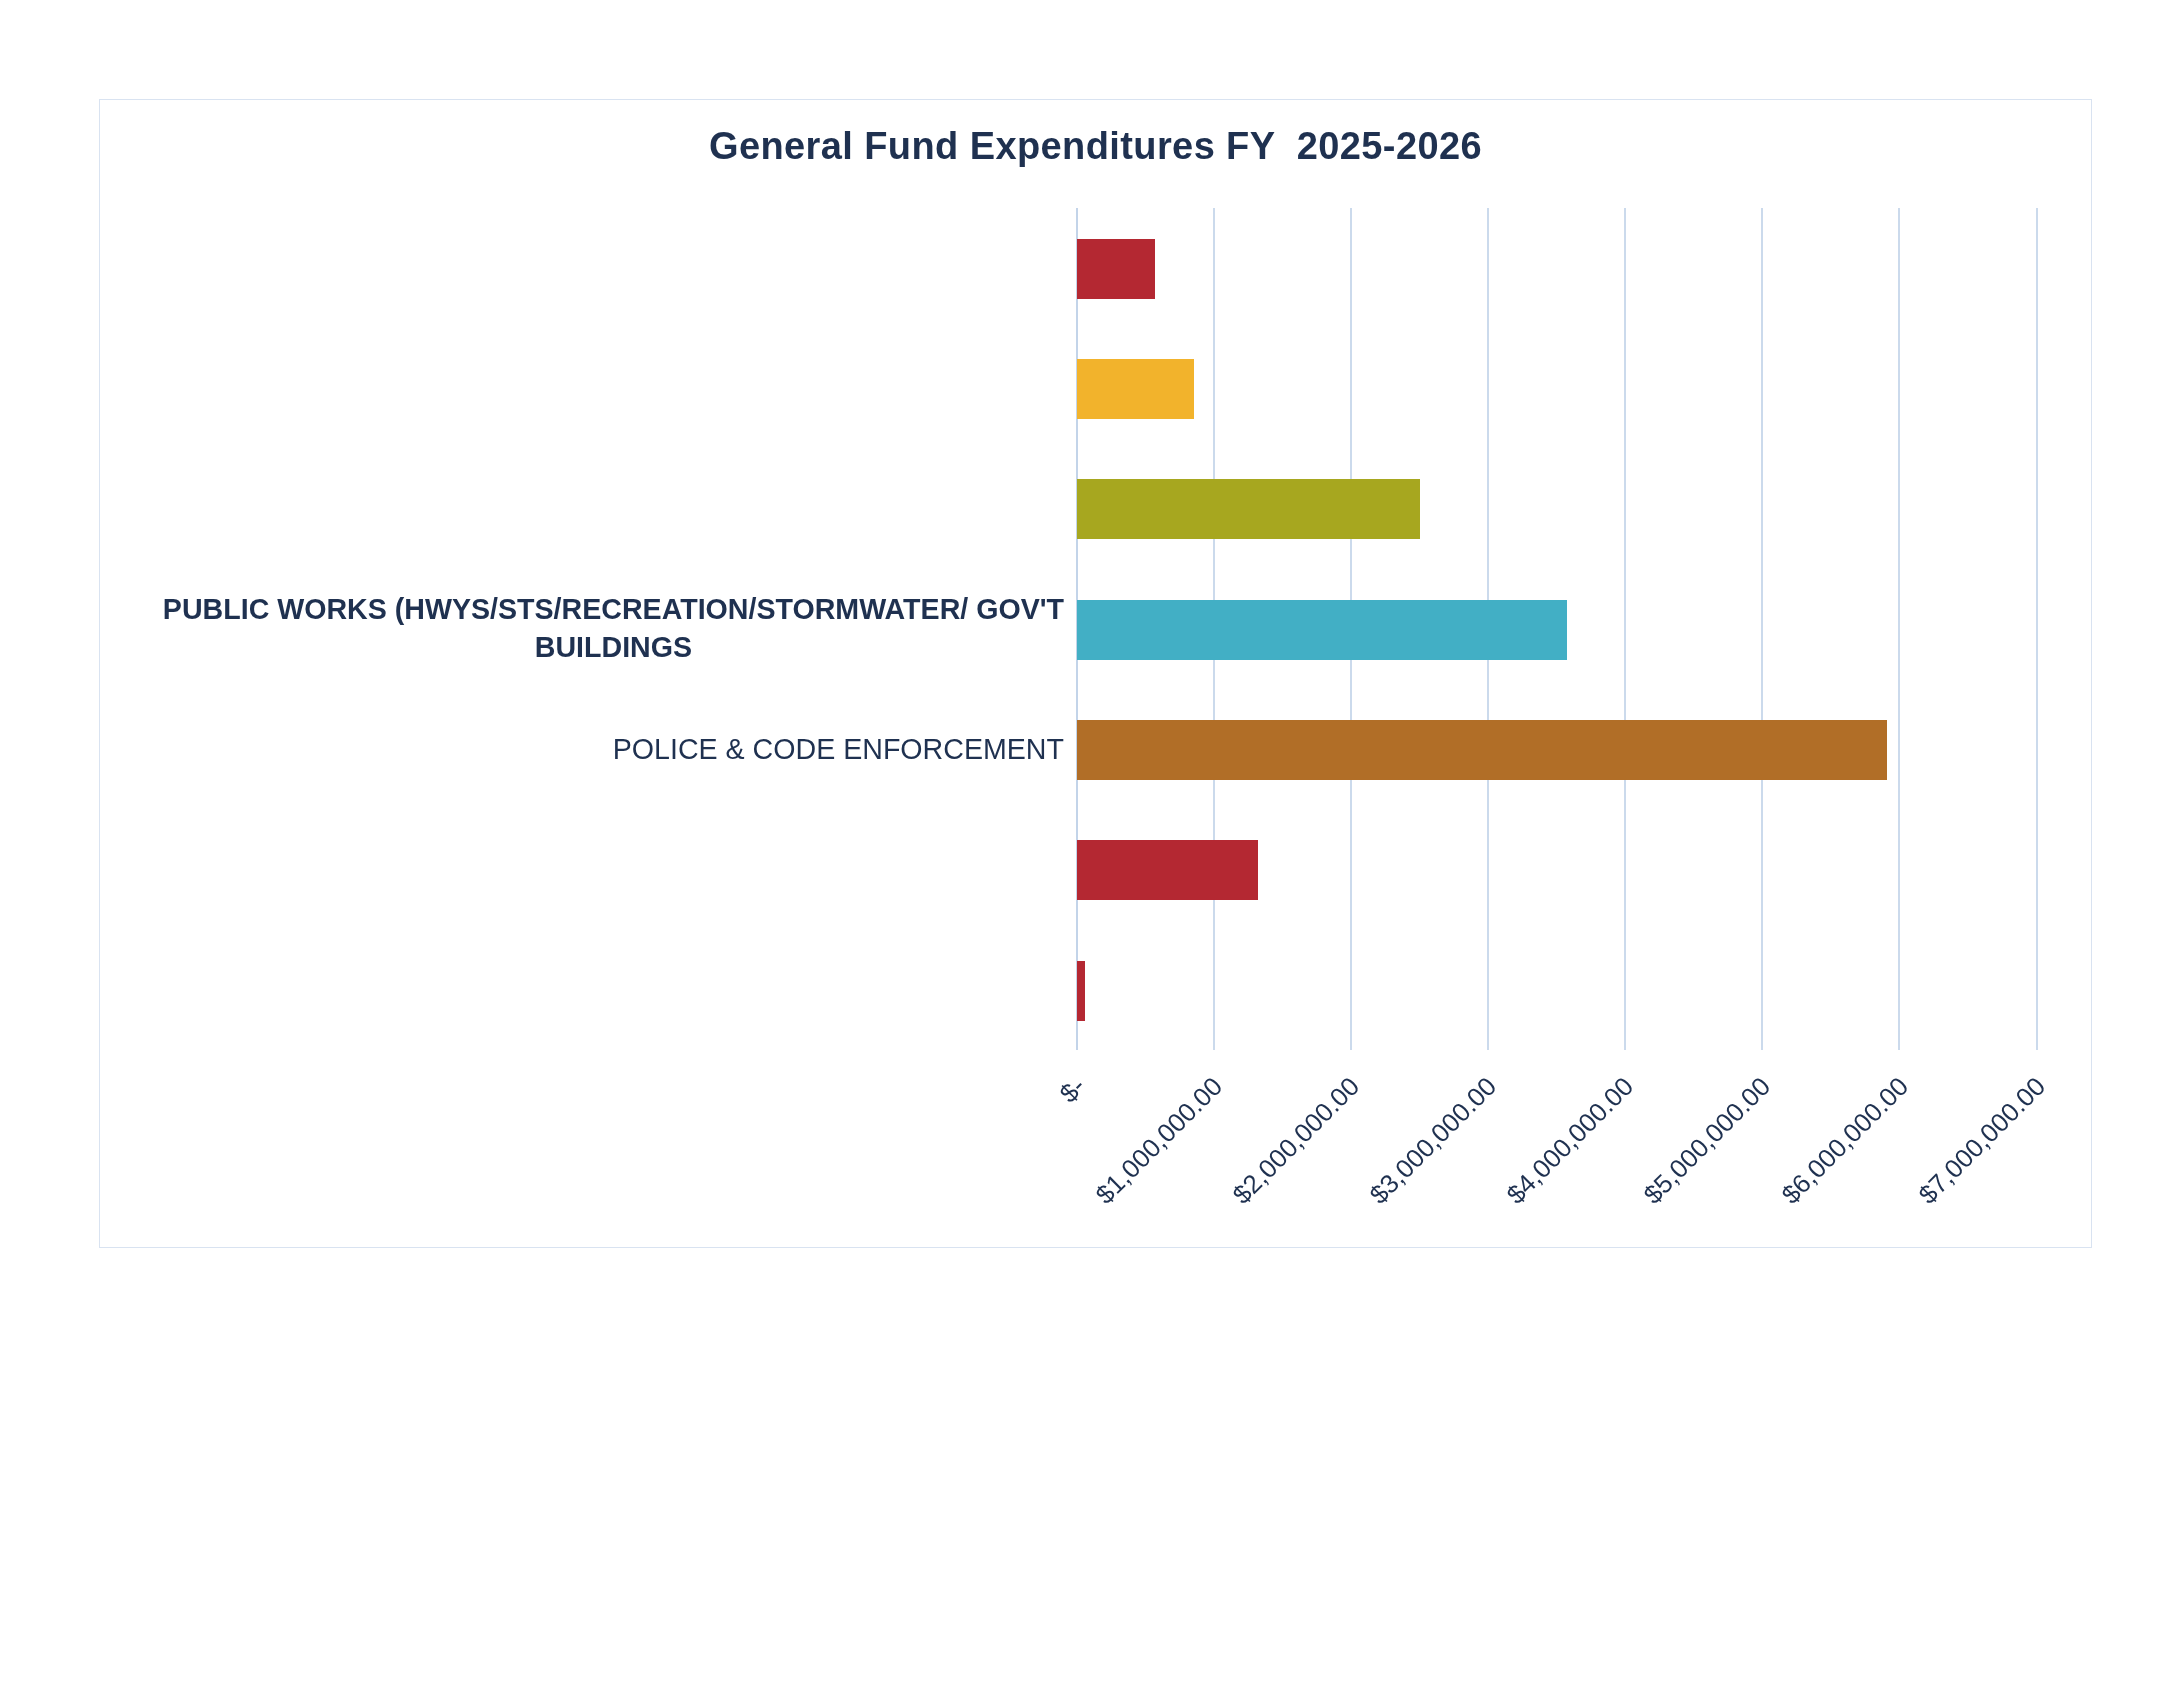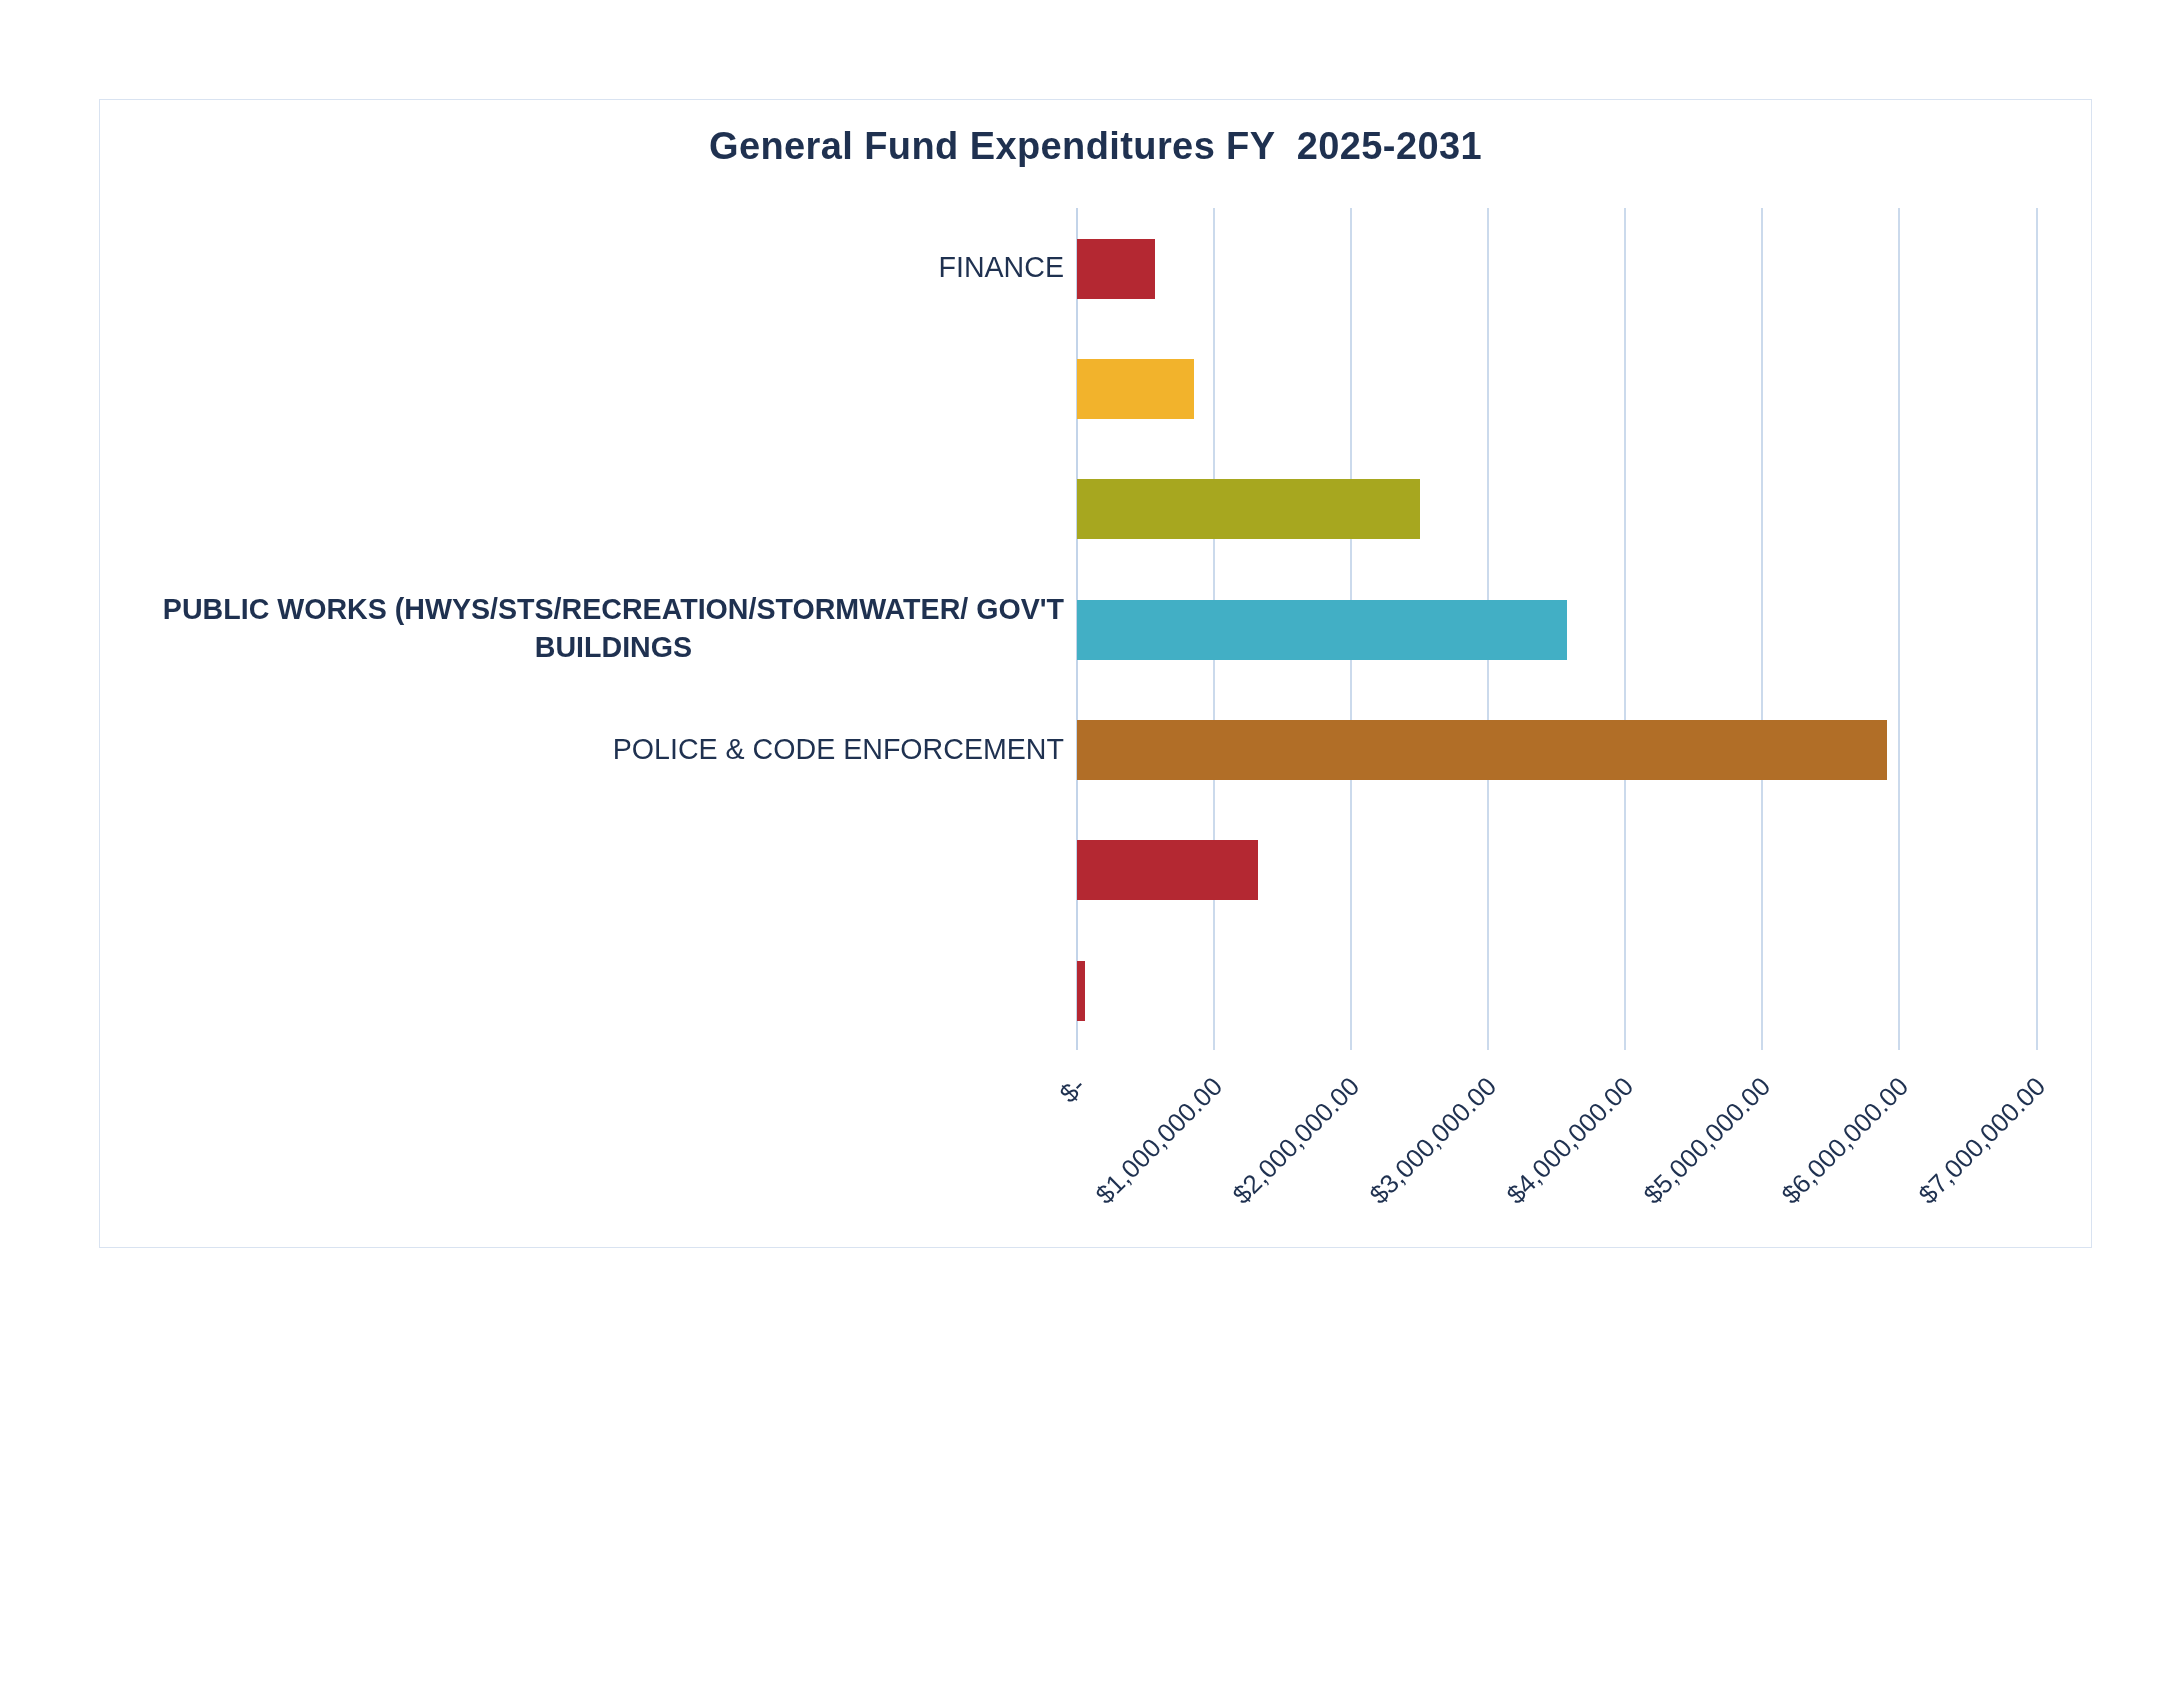--- a/index.html
+++ b/index.html
@@ -28,40 +28,37 @@
   .tick{
     position:absolute;color:#1F3150;font-size:26px;white-space:nowrap;
     transform:translateX(-100%) rotate(-45deg);transform-origin:100% 0;
   }
 </style>
 </head>
 <body>
 
 <div id="page">
   <div id="chart">
-    <div class="chart-title">General Fund Expenditures FY  2025-2031</div>
+    <div class="chart-title">General Fund Expenditures FY  2025-2026</div>
     <div class="plot">
         <div class="axisline" style="left: 976px; top: 108px; height: 842px;"></div>
         <div class="gridline" style="left: 1113px; top: 108px; height: 842px;"></div>
         <div class="gridline" style="left: 1250px; top: 108px; height: 842px;"></div>
         <div class="gridline" style="left: 1387px; top: 108px; height: 842px;"></div>
         <div class="gridline" style="left: 1524px; top: 108px; height: 842px;"></div>
         <div class="gridline" style="left: 1661px; top: 108px; height: 842px;"></div>
         <div class="gridline" style="left: 1798px; top: 108px; height: 842px;"></div>
         <div class="gridline" style="left: 1936px; top: 108px; height: 842px;"></div>
         <div class="bar" style="left: 977px; top: 139px; width: 78px; height: 60px; background: rgb(180, 40, 50);"></div>
         <div class="bar" style="left: 977px; top: 259px; width: 117px; height: 60px; background: rgb(242, 179, 44);"></div>
         <div class="bar" style="left: 977px; top: 379px; width: 343px; height: 60px; background: rgb(167, 167, 31);"></div>
         <div class="bar" style="left: 977px; top: 500px; width: 490px; height: 60px; background: rgb(66, 175, 197);"></div>
         <div class="bar" style="left: 977px; top: 620px; width: 810px; height: 60px; background: rgb(177, 110, 39);"></div>
         <div class="bar" style="left: 977px; top: 740px; width: 181px; height: 60px; background: rgb(180, 40, 50);"></div>
         <div class="bar" style="left: 977px; top: 861px; width: 7.6px; height: 60px; background: rgb(180, 40, 50);"></div>
-        <div class="cat" style="left: 15px; width: 949px; top: 108px; height: 120px;">
-          <div class="inner">FINANCE</div>
-        </div>
         <div class="cat" style="left: 15px; width: 949px; top: 469px; height: 120px; font-weight: bold;">
           <div class="inner">PUBLIC WORKS (HWYS/STS/RECREATION/STORMWATER/ GOV'T<br>BUILDINGS</div>
         </div>
         <div class="cat" style="left: 15px; width: 949px; top: 590px; height: 120px;">
           <div class="inner">POLICE &amp; CODE ENFORCEMENT</div>
         </div>
         <span class="tick" style="left: 970px; top: 971px;">$-</span>
         <span class="tick" style="left: 1107px; top: 971px;">$1,000,000.00</span>
         <span class="tick" style="left: 1244px; top: 971px;">$2,000,000.00</span>
         <span class="tick" style="left: 1381px; top: 971px;">$3,000,000.00</span>

